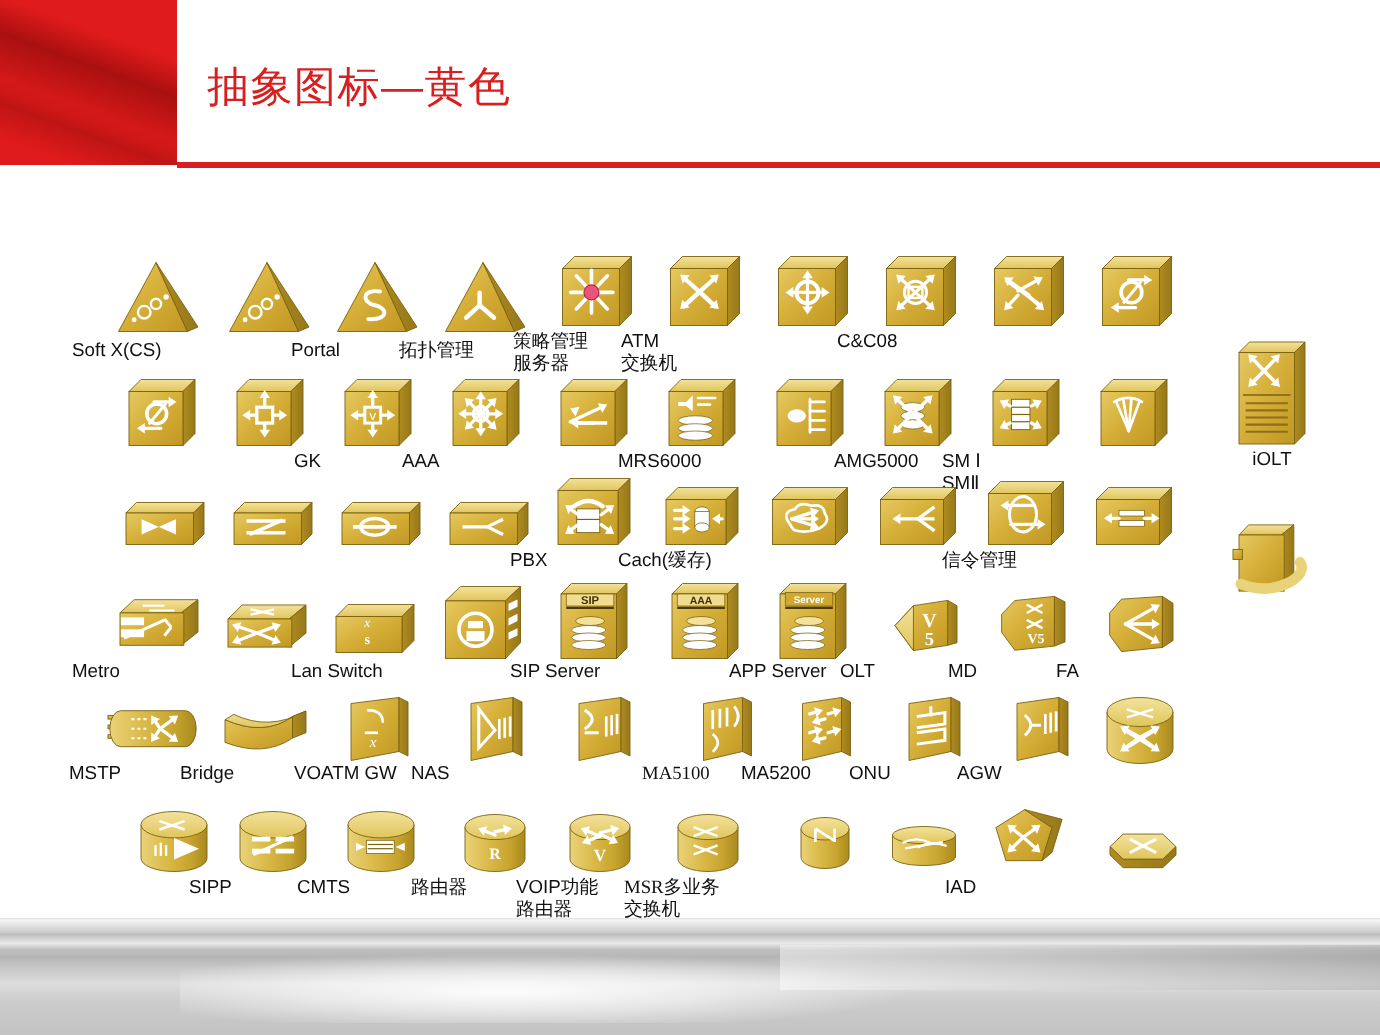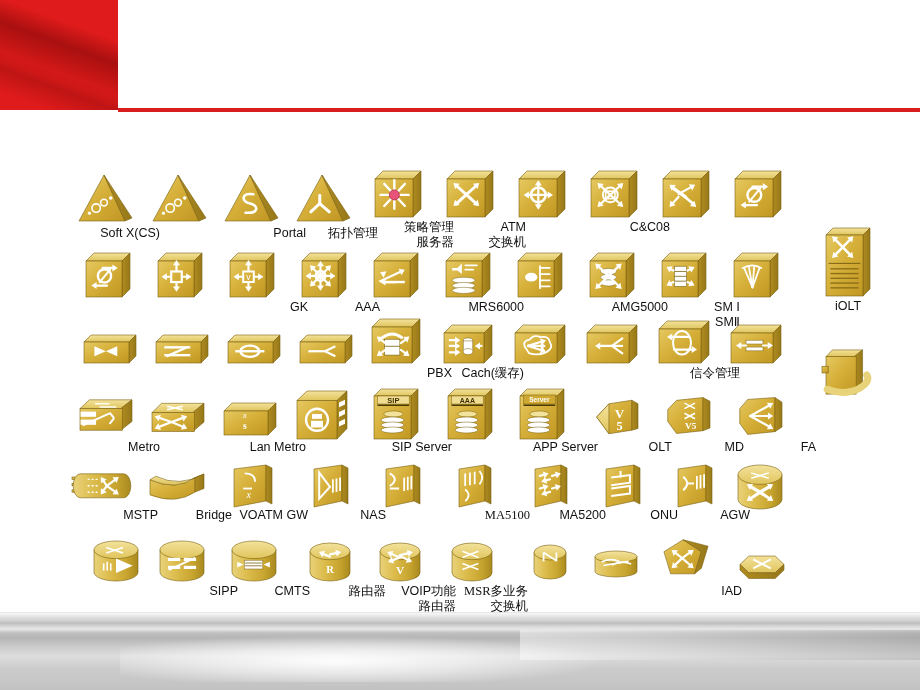--- a/index.html
+++ b/index.html
@@ -62,21 +62,21 @@
   .floor .sheen2{
     position:absolute;left:520px;top:18px;width:420px;height:30px;
     background:linear-gradient(to right,rgba(255,255,255,.45),rgba(150,150,150,.35));
   }
   .floor .topline{
     position:absolute;left:0;top:0;width:920px;height:1px;background:#e6e6e6;
   }
 
   
   .stage{position:absolute;left:0;top:113px;width:920px;height:500px;}
-  .cell{position:absolute;text-align:right;}
+  .cell{position:absolute;text-align:left;}
   .cell .glyph{position:relative;margin:0 auto;}
   .cap{
     font-size:12.5px;color:#111;line-height:14px;white-space:nowrap;
     margin-top:1px;
   }
   .cap.sm{font-size:11.5px;}
 
   svg{display:block;overflow:visible;}
 
   
@@ -84,20 +84,21 @@
 </style>
 </head>
 <body>
 
 <div class="slide-header">
   <div class="header-redblock">
     <div class="swoosh"></div>
     <div class="swoosh2"></div>
   </div>
   <div class="header-underline"></div>
+  <div class="header-title">抽象图标—黄色</div>
 </div>
 
 <div class="stage" id="stage">
     <div class="cell" style="left: 48px; top: 62px; width: 112px;">
       <div class="glyph" style="width: 56px; height: 46px;">
         <svg width="56" height="46" viewBox="0 0 56 46">
 <defs>
   <linearGradient id="gF" x1="0" y1="0" x2="1" y2="1">
     <stop offset="0" stop-color="#e6c962"></stop>
               <stop offset="45%" stop-color="#d6b03a"></stop>
@@ -1396,21 +1397,21 @@
             </linearGradient>
 </defs>
   <polygon points="0,8 8,0 52,0 44,8" fill="url(#gT)" stroke="#7a6212" stroke-width=".6"></polygon>
   <polygon points="44,8 52,0 52,24 44,32" fill="url(#gS)" stroke="#7a6212" stroke-width=".6"></polygon>
   <rect x="0" y="8" width="44" height="24" fill="url(#gF)" stroke="#7a6212" stroke-width=".6"></rect>
           <text x="20.8" y="14.72" font-size="8.96" fill="#ffffff" text-anchor="middle" font-style="italic" font-family="Liberation Serif,serif">x</text>
       <text x="20.8" y="26.24" font-size="9.6" fill="#ffffff" text-anchor="middle" font-weight="bold" font-family="Liberation Serif,serif">s</text>
         </svg>
       </div>
       <div style="position: absolute; left: 0px; width: 112px; top: 36px;">
-        <div class="cap">Lan Metro</div>
+        <div class="cap">Lan Switch</div>
       </div>
     </div>
     <div class="cell" style="left: 266px; top: 278px; width: 112px;">
       <div class="glyph" style="width: 50px; height: 48px;">
         <svg width="50" height="48" viewBox="0 0 50 48">
 <defs>
   <linearGradient id="gF" x1="0" y1="0" x2="1" y2="1">
     <stop offset="0" stop-color="#e6c962"></stop>
               <stop offset="45%" stop-color="#d6b03a"></stop>
     <stop offset="100%" stop-color="#c09722"></stop>
@@ -1870,21 +1871,21 @@
           <path d="M5.76,8.4 Q15.84,14.280000000000001 5.76,21" fill="none" stroke="#ffffff" stroke-width="2"></path>
       <path d="M5.76,23.520000000000003 L15.12,23.520000000000003" stroke="#ffffff" stroke-width="2"></path>
       <g stroke="#ffffff" stroke-width="1.8">
         <line x1="20.160000000000004" y1="12.6" x2="20.160000000000004" y2="26.04"></line>
         <line x1="23.76" y1="11.760000000000002" x2="23.76" y2="25.2"></line>
         <line x1="27.36" y1="10.92" x2="27.36" y2="24.36"></line>
       </g>
         </svg>
       </div>
     </div>
-    <div class="cell" style="left: 418px; top: 352px; width: 112px; font-family: Liberation Serif, serif;">
+    <div class="cell" style="left: 428px; top: 352px; width: 112px; font-family: Liberation Serif, serif;">
       <div class="glyph" style="width: 34px; height: 42px;">
         <svg width="34" height="42" viewBox="0 0 34 42">
 <defs>
   <linearGradient id="gF" x1="0" y1="0" x2="1" y2="1">
     <stop offset="0" stop-color="#e6c962"></stop>
               <stop offset="45%" stop-color="#d6b03a"></stop>
     <stop offset="100%" stop-color="#c09722"></stop>
             </linearGradient>
   <linearGradient id="gT" x1="0" y1="0" x2="0" y2="1">
     <stop offset="0" stop-color="#f3e29c"></stop>

